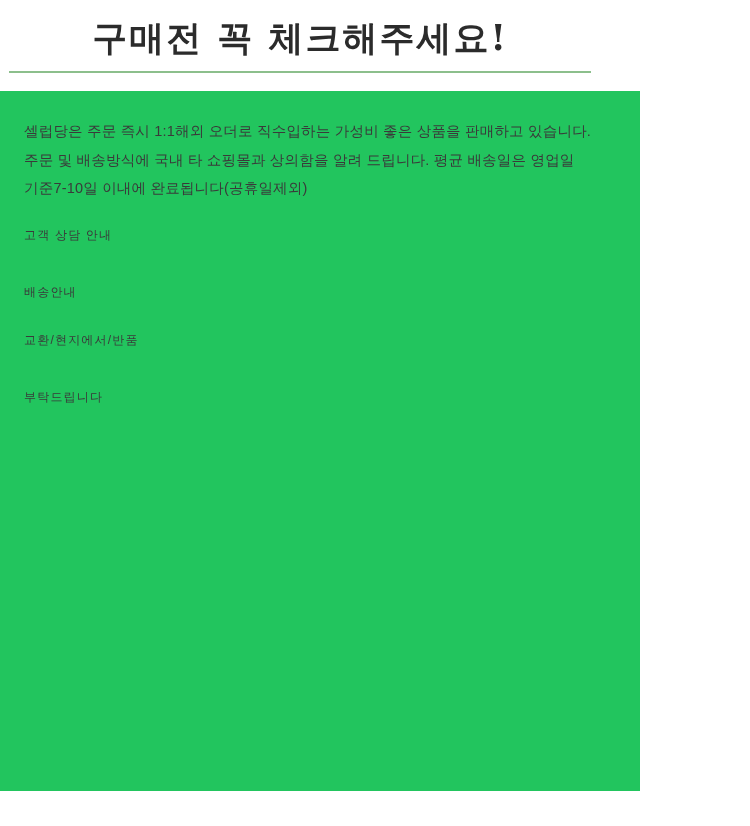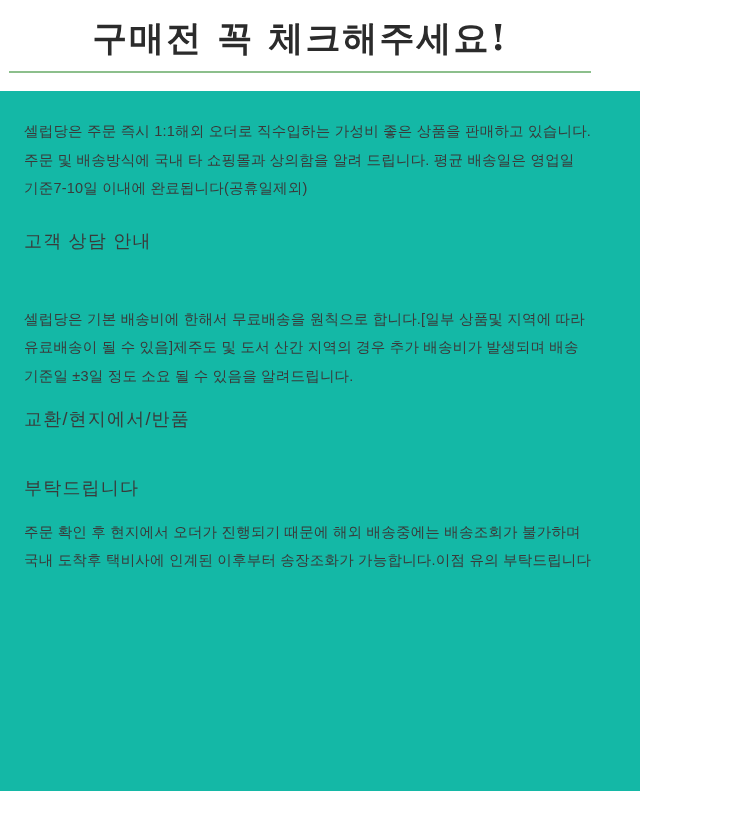--- a/index.html
+++ b/index.html
@@ -35,41 +35,41 @@
   }
   .divider {
     width: 582px;
     height: 2px;
     background: #8cbf8c;
     margin: 10px auto 0 auto;
   }
   .body-box {
     margin: 18px auto 0 auto;
     width: 640px;
-    background: #14b8a6;
+    background: #22c55e;
     padding: 26px 22px 26px 24px;
     box-sizing: border-box;
     min-height: 700px;
   }
   .para {
     font-size: 14.5px;
     line-height: 1.95;
     color: #3a3a3a;
     letter-spacing: 0.2px;
     word-break: keep-all;
     white-space: pre-wrap;
   }
   .gap {
     height: 22px;
   }
   .gap-sm {
     height: 12px;
   }
   .heading {
-    font-size: 18px;
+    font-size: 12px;
     line-height: 1.95;
     color: #3a3a3a;
     letter-spacing: 1.2px;
   }
 </style>
 </head>
 <body>
 
 <div class="page">
 
@@ -84,32 +84,28 @@
 주문 및 배송방식에 국내 타 쇼핑몰과 상의함을 알려 드립니다. 평균 배송일은 영업일
 기준7-10일 이내에 완료됩니다(공휴일제외)</div>
 
     <div class="gap"></div>
 
     <div class="heading">고객 상담 안내</div>
     <div class="gap-sm"></div>
 
     <div class="gap"></div>
 
+    <div class="heading">배송안내</div>
     <div class="gap-sm"></div>
-    <div class="para">셀럽당은 기본 배송비에 한해서 무료배송을 원칙으로 합니다.[일부 상품및 지역에 따라
-유료배송이 될 수 있음]제주도 및 도서 산간 지역의 경우 추가 배송비가 발생되며 배송
-기준일 ±3일 정도 소요 될 수 있음을 알려드립니다.</div>
 
     <div class="gap-sm"></div>
 
     <div class="heading">교환/현지에서/반품</div>
     <div class="gap-sm"></div>
 
     <div class="gap"></div>
 
     <div class="heading">부탁드립니다</div>
     <div class="gap-sm"></div>
-    <div class="para">주문 확인 후 현지에서 오더가 진행되기 때문에 해외 배송중에는 배송조회가 불가하며
-국내 도착후 택비사에 인계된 이후부터 송장조화가 가능합니다.이점 유의 부탁드립니다</div>
 
   </div>
 
 </div>
 
 </body></html>

